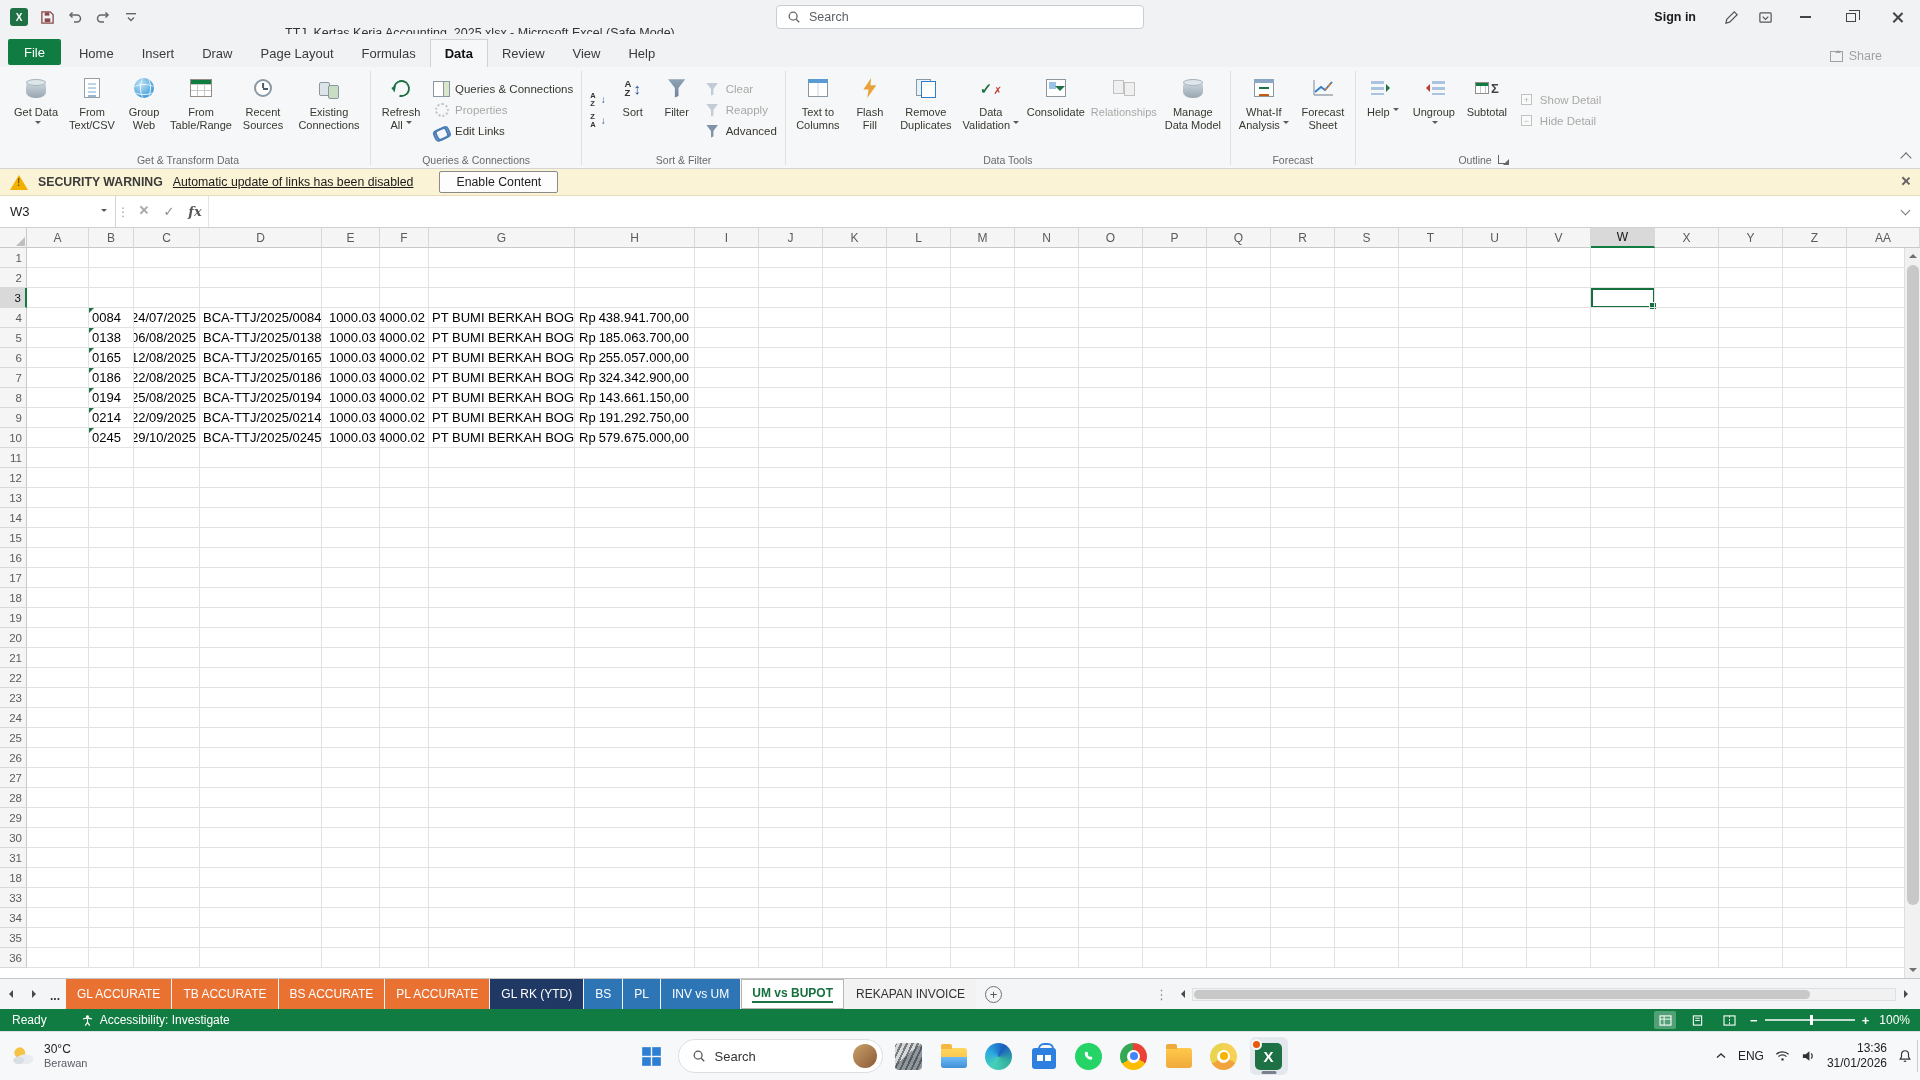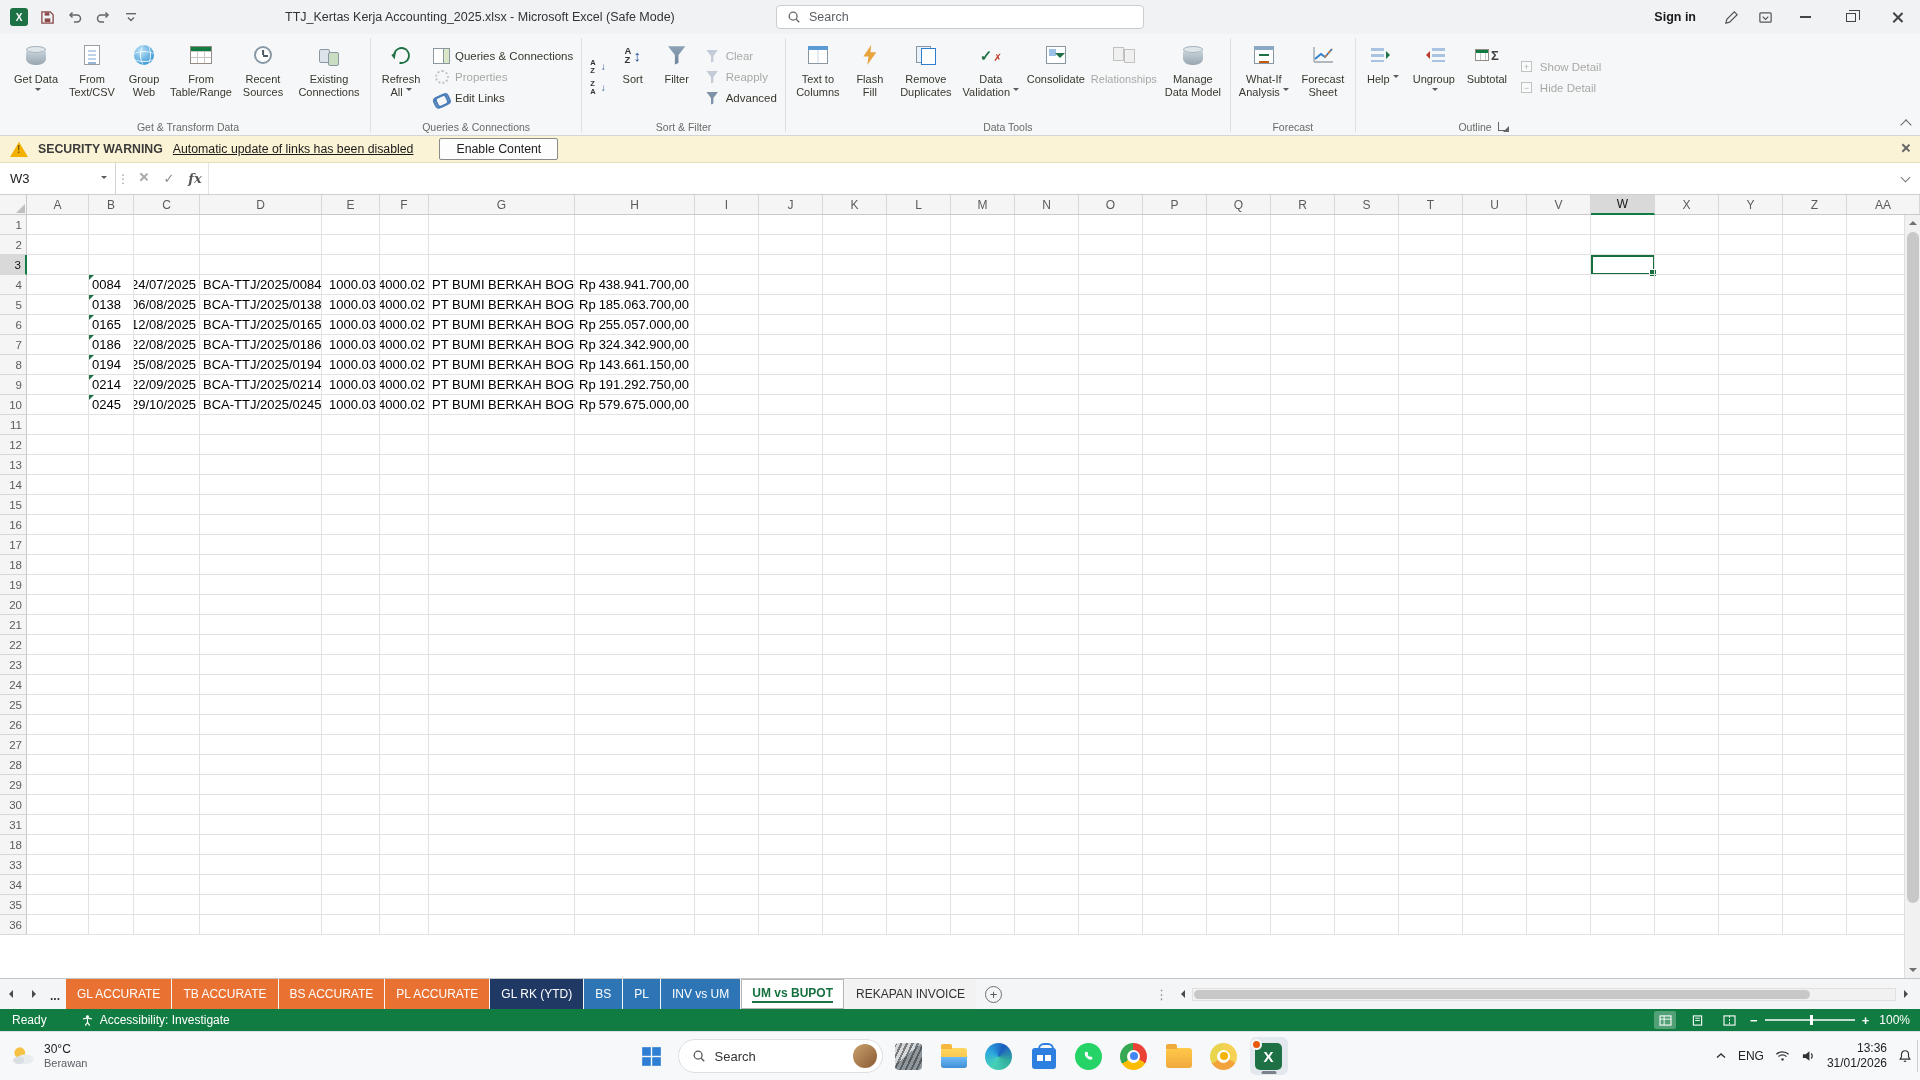--- a/index.html
+++ b/index.html
@@ -5,21 +5,21 @@
 *{margin:0;padding:0;box-sizing:border-box;}
 html,body{width:1920px;height:1080px;overflow:hidden;}
 body{font-family:"Liberation Sans",sans-serif;background:#fff;color:#222;font-size:13px;}
 .app{width:1920px;height:1080px;display:flex;flex-direction:column;}
 
 
 .titlebar{height:34px;background:#f0f2f4;position:relative;flex:none;display:flex;align-items:center;}
 .qat{display:flex;align-items:center;gap:10px;margin-left:10px;}
 .qat .qic{width:18px;height:18px;display:flex;align-items:center;justify-content:center;}
 .xl-tile{width:16px;height:16px;background:#1E7145;border-radius:3px;color:#fff;font-size:10px;font-weight:700;display:flex;align-items:center;justify-content:center;}
-.tb-title{position:absolute;left:285px;top:0;height:34px;display:flex;align-items:center;font-size:12.5px;color:#333;white-space:nowrap;}
+.tb-title{position:absolute;left:285px;top:16px;height:34px;display:flex;align-items:center;font-size:12.5px;color:#333;white-space:nowrap;}
 .tb-search{position:absolute;left:50%;top:5px;transform:translateX(-50%);width:368px;height:24px;background:#fff;border:1px solid #c9cdd1;border-radius:4px;display:flex;align-items:center;gap:8px;padding:0 10px;color:#5a5f64;font-size:12.5px;}
 .tb-right{position:absolute;right:0;top:0;height:34px;display:flex;align-items:center;}
 .signin{font-weight:700;font-size:12.5px;color:#1b1b1b;margin-right:18px;}
 .tbic{width:34px;height:34px;display:flex;align-items:center;justify-content:center;color:#444;}
 .winbtn{width:46px;height:34px;display:flex;align-items:center;justify-content:center;}
 .minline{width:11px;height:1.6px;background:#444;}
 .maxbox{width:10px;height:9px;border:1.4px solid #444;position:relative;background:transparent;}
 .maxbox::before{content:"";position:absolute;top:-4px;left:2px;width:10px;height:9px;border:1.4px solid #444;border-bottom:none;border-left:none;}
 .xicon{position:relative;width:11px;height:11px;display:inline-block;}
 .xicon::before,.xicon::after{content:"";position:absolute;left:50%;top:-1px;width:1.5px;height:13px;background:#444;}
@@ -282,20 +282,36 @@
         </span>
       <span class="winbtn">
           <span class="maxbox"></span>
         </span>
       <span class="winbtn">
           <span class="xicon"></span>
         </span>
     </div>
   </div>
 
+  <div class="tabsrow">
+    <div class="rtab file">File</div>
+    <div class="rtab">Home</div>
+    <div class="rtab">Insert</div>
+    <div class="rtab">Draw</div>
+    <div class="rtab">Page Layout</div>
+    <div class="rtab">Formulas</div>
+    <div class="rtab active">Data</div>
+    <div class="rtab">Review</div>
+    <div class="rtab">View</div>
+    <div class="rtab">Help</div>
+    <div class="share">
+      <span class="sharebox"></span>
+      <span>Share</span>
+    </div>
+  </div>
 
   <div class="ribbon">
 
     <div class="rgroup">
       <div class="gbtns">
         <div class="rbL" style="width:52px">
           <span class="ric">
               <span class="i-cyl"></span>
             </span>
           <span class="rlbl"><span>Get Data</span><span class="dd"></span></span>

